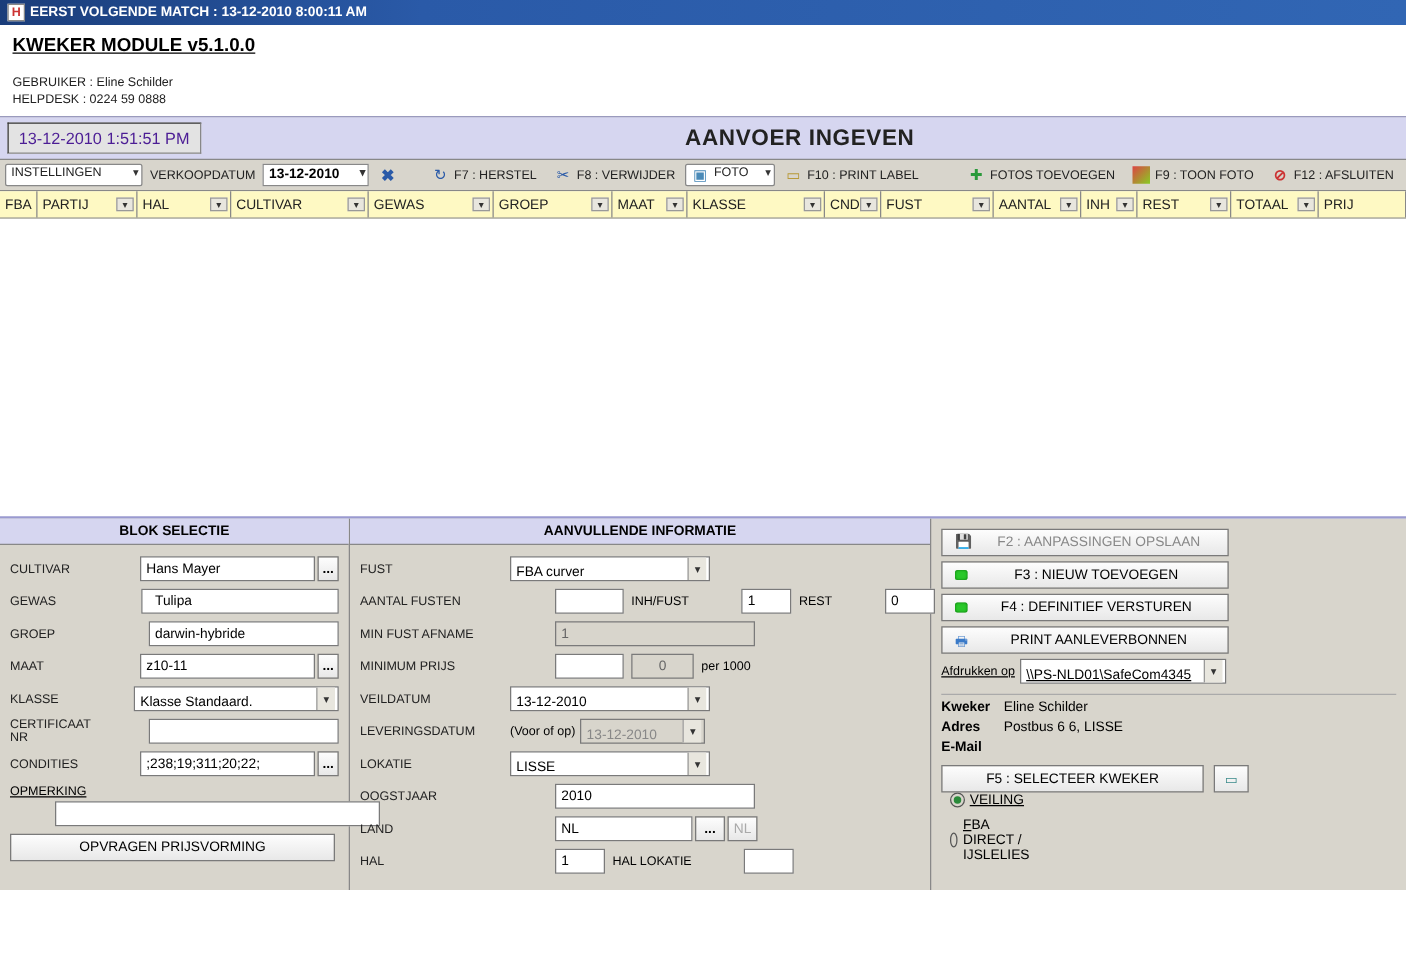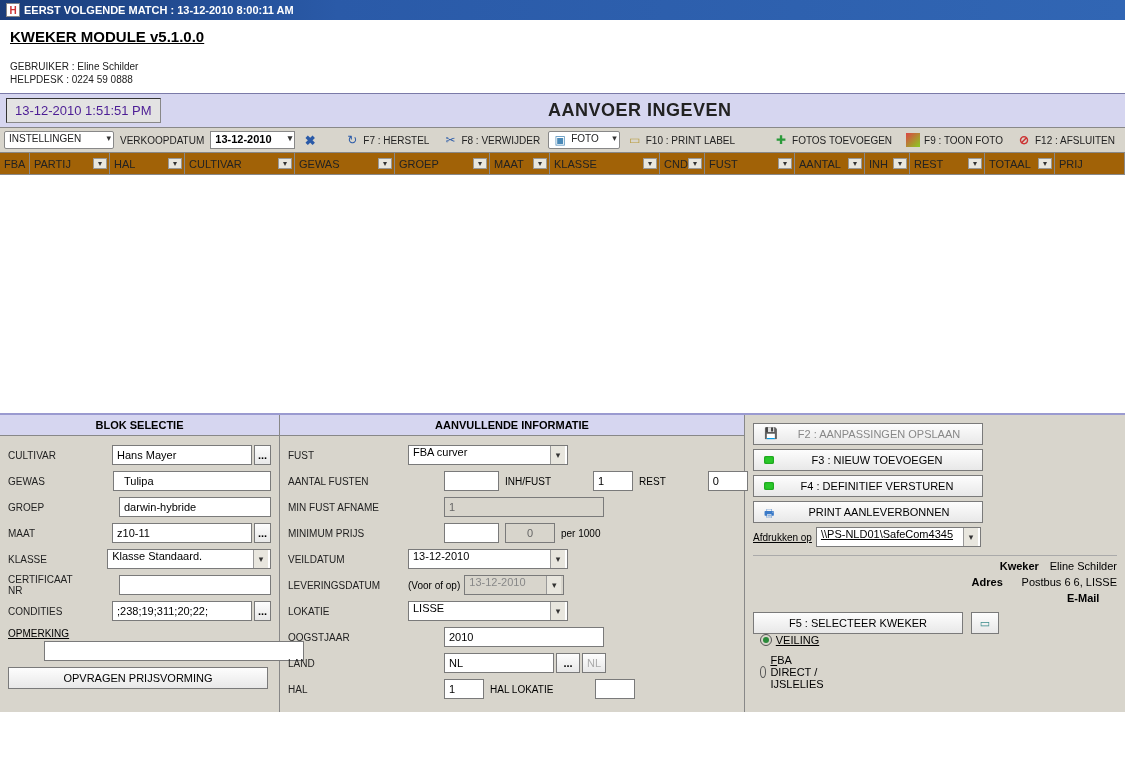--- a/index.html
+++ b/index.html
@@ -19,21 +19,21 @@
 .dd::after { content: "▾"; position: absolute; right: 2px; font-size: 9px; color: #333; }
 .icon { width: 14px; height: 14px; display: inline-flex; align-items: center; justify-content: center; font-size: 12px; }
 .icon-x { color: #2a5aa8; font-weight: bold; font-size: 13px; }
 .icon-refresh { color: #2a5aa8; }
 .icon-del { color: #2a5aa8; }
 .icon-foto { color: #4a8ab8; }
 .icon-print { color: #b89a3a; }
 .icon-add { color: #2a9a3a; }
 .icon-show { width: 14px; height: 14px; background: linear-gradient(135deg, #d44, #8c2); }
 .icon-close { color: #c33; font-weight: bold; }
-.grid-header { background: #a16207; border-bottom: 1px solid #888; display: flex; align-items: stretch; height: 22px; }
+.grid-header { background: #fef9c3; border-bottom: 1px solid #888; display: flex; align-items: stretch; height: 22px; }
 .gh-cell { border-right: 1px solid #888; padding: 2px 4px; font-size: 10px; color: #222; display: flex; align-items: center; position: relative; }
 .gh-cell.dd-cell::after { content: "▾"; position: absolute; right: 2px; font-size: 8px; color: #333; background: #e8e6de; border: 1px solid #999; width: 12px; text-align: center; }
 .grid-body { height: 240px; background: #fff; border-bottom: 2px solid #9a9ad0; }
 .panels { display: flex; background: #d8d5cc; }
 .panel { border-right: 1px solid #888; }
 .panel-header { background: #d6d6f0; text-align: center; font-weight: bold; padding: 4px; font-size: 11px; border-bottom: 1px solid #888; }
 .panel-body { padding: 8px; }
 .form-row { display: flex; align-items: center; margin-bottom: 4px; min-height: 22px; }
 .form-label { width: 100px; font-size: 10px; color: #222; }
 .form-label-wide { width: 120px; font-size: 10px; color: #222; }
@@ -49,26 +49,26 @@
 .right-panel { flex: 1; padding: 8px; }
 .act-btn { width: 230px; height: 22px; border: 1px solid #7a7a7a; background: linear-gradient(#fdfdfd, #e8e8e8); display: flex; align-items: center; gap: 8px; padding: 0 10px; cursor: pointer; margin-bottom: 4px; font-size: 10px; }
 .act-btn.disabled { color: #888; }
 .act-btn .lbl { flex: 1; text-align: center; }
 .act-icon { width: 14px; height: 14px; display: inline-block; }
 .led-green { width: 10px; height: 8px; background: #2ac82a; border-radius: 2px; box-shadow: inset 0 0 2px #060; }
 .save-ic { color: #888; }
 .print-ic { color: #3a7ac8; }
 .printer-row { display: flex; align-items: center; gap: 4px; margin-top: 4px; margin-bottom: 8px; text-decoration: underline; }
 .hr { border-top: 1px solid #aaa; margin: 4px 0; }
-.kv { display: flex; margin-bottom: 4px; font-size: 10px; justify-content: flex-end; }
+.kv { display: flex; margin-bottom: 4px; font-size: 10px; }
 .kv .k { width: 50px; font-weight: bold; }
 .right-btn-row { display: flex; gap: 8px; margin-top: 8px; align-items: center; }
 .right-btn { width: 210px; height: 22px; border: 1px solid #7a7a7a; background: linear-gradient(#fdfdfd, #e8e8e8); display: flex; align-items: center; justify-content: center; cursor: pointer; font-size: 10px; }
 .small-btn { width: 28px; height: 22px; border: 1px solid #7a7a7a; background: linear-gradient(#fdfdfd, #e8e8e8); display: flex; align-items: center; justify-content: center; cursor: pointer; }
-.select-wrap { border: 1px solid #7a7a7a; background: #fff; height: 20px; display: flex; align-items: flex-start; padding: 0 16px 0 4px; position: relative; font-size: 11px; }
+.select-wrap { border: 1px solid #7a7a7a; background: #fff; height: 20px; display: flex; align-items: flex-end; padding: 0 16px 0 4px; position: relative; font-size: 11px; }
 .select-wrap::after { content: "▾"; position: absolute; right: 2px; font-size: 9px; color: #333; background: #e8e6de; border-left: 1px solid #999; width: 14px; text-align: center; height: 100%; display: flex; align-items: center; justify-content: center; }
 </style>
 </head>
 <body>
 
 <div class="titlebar">
   <span class="titlebar-icon">H</span>
   <span>EERST VOLGENDE MATCH : 13-12-2010 8:00:11 AM</span>
 </div>
 

